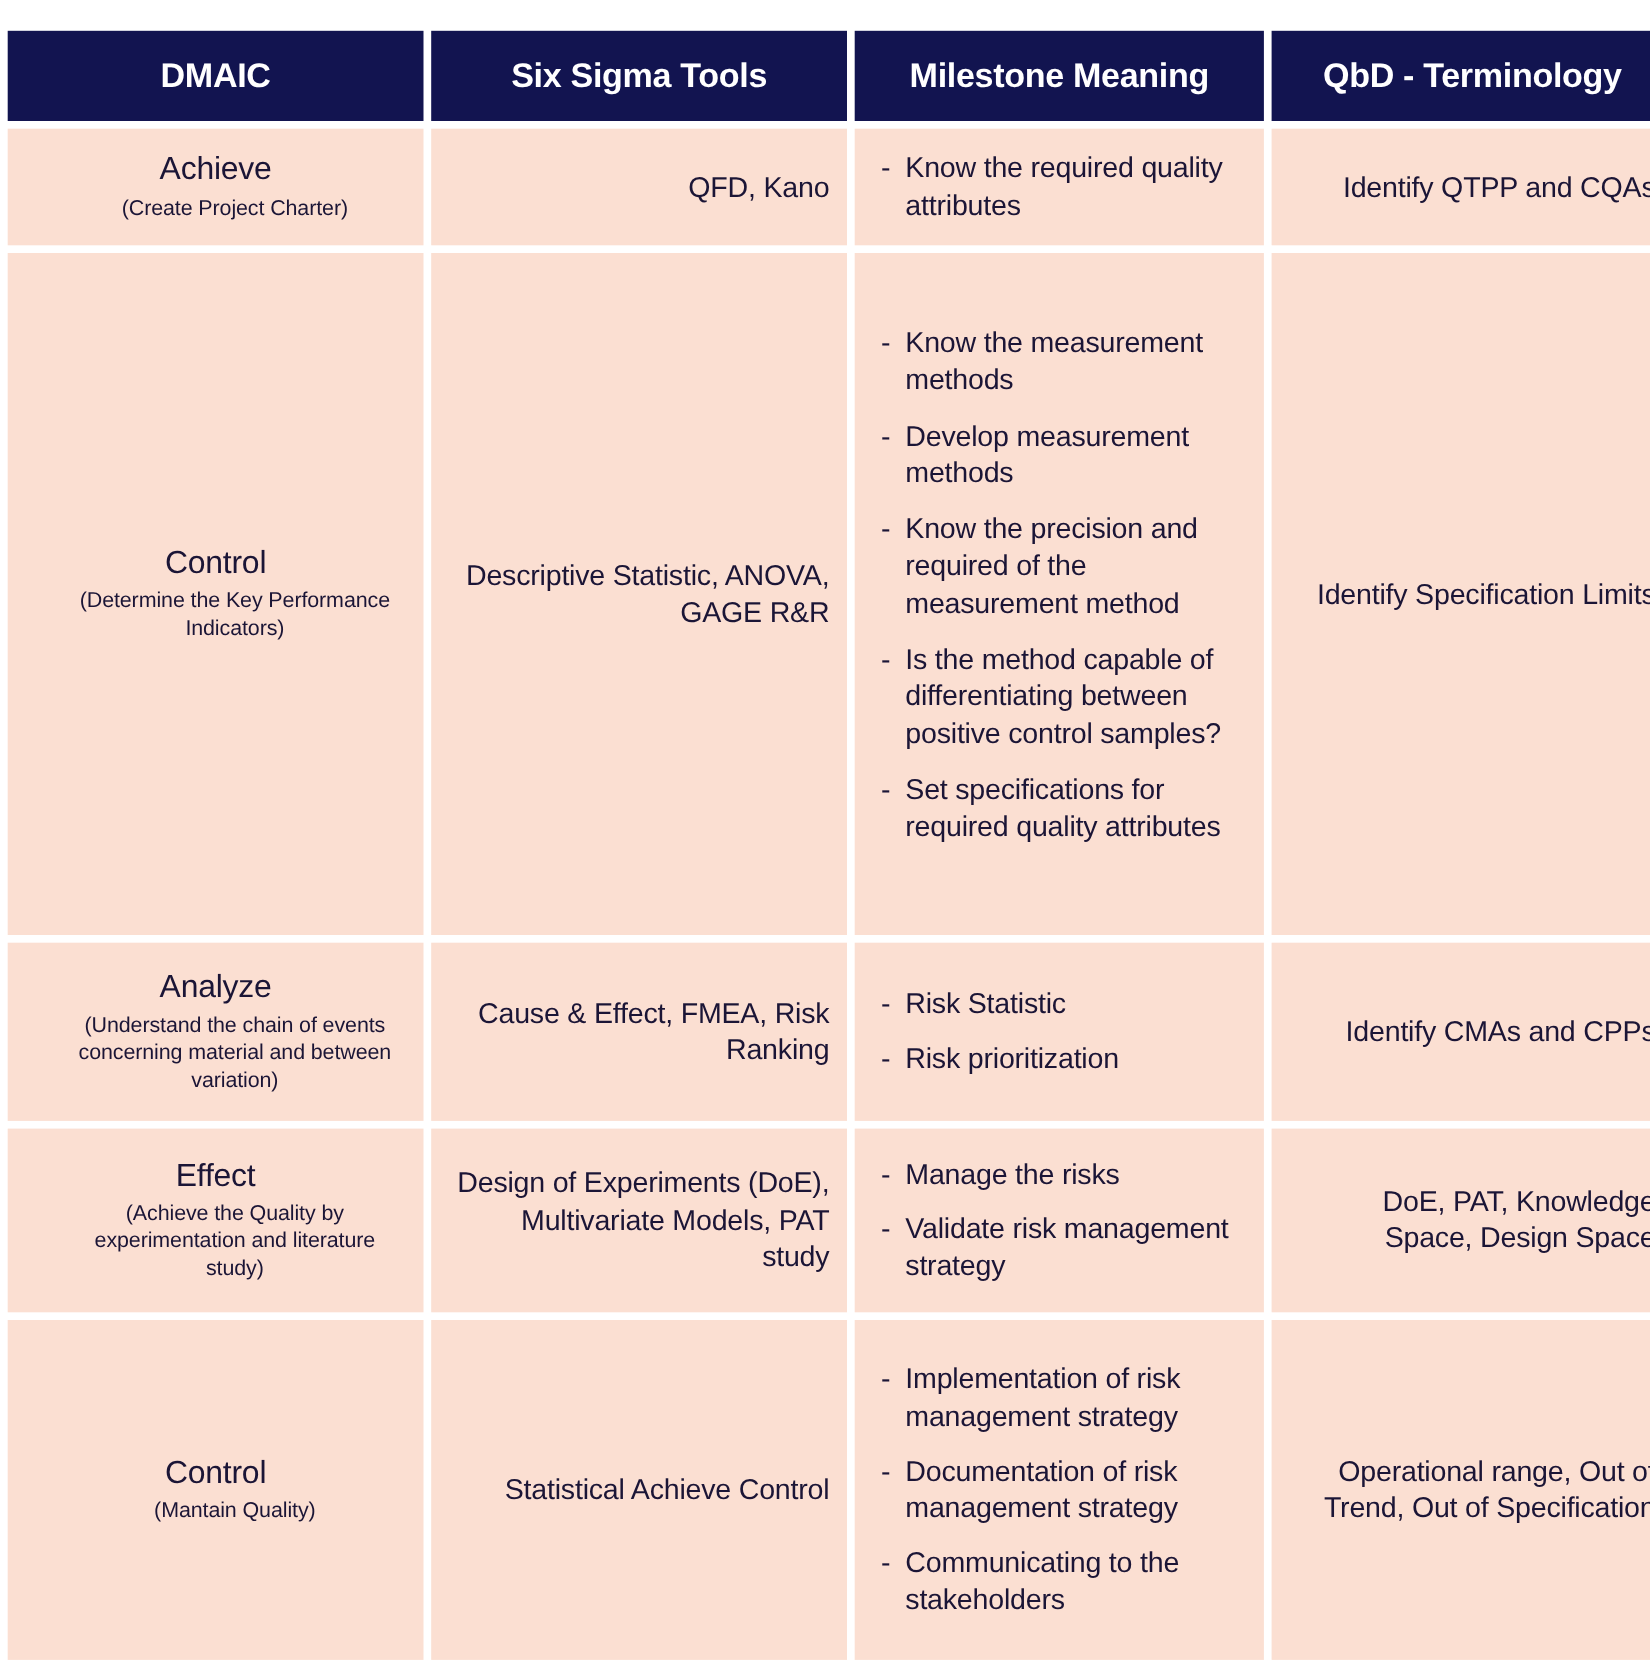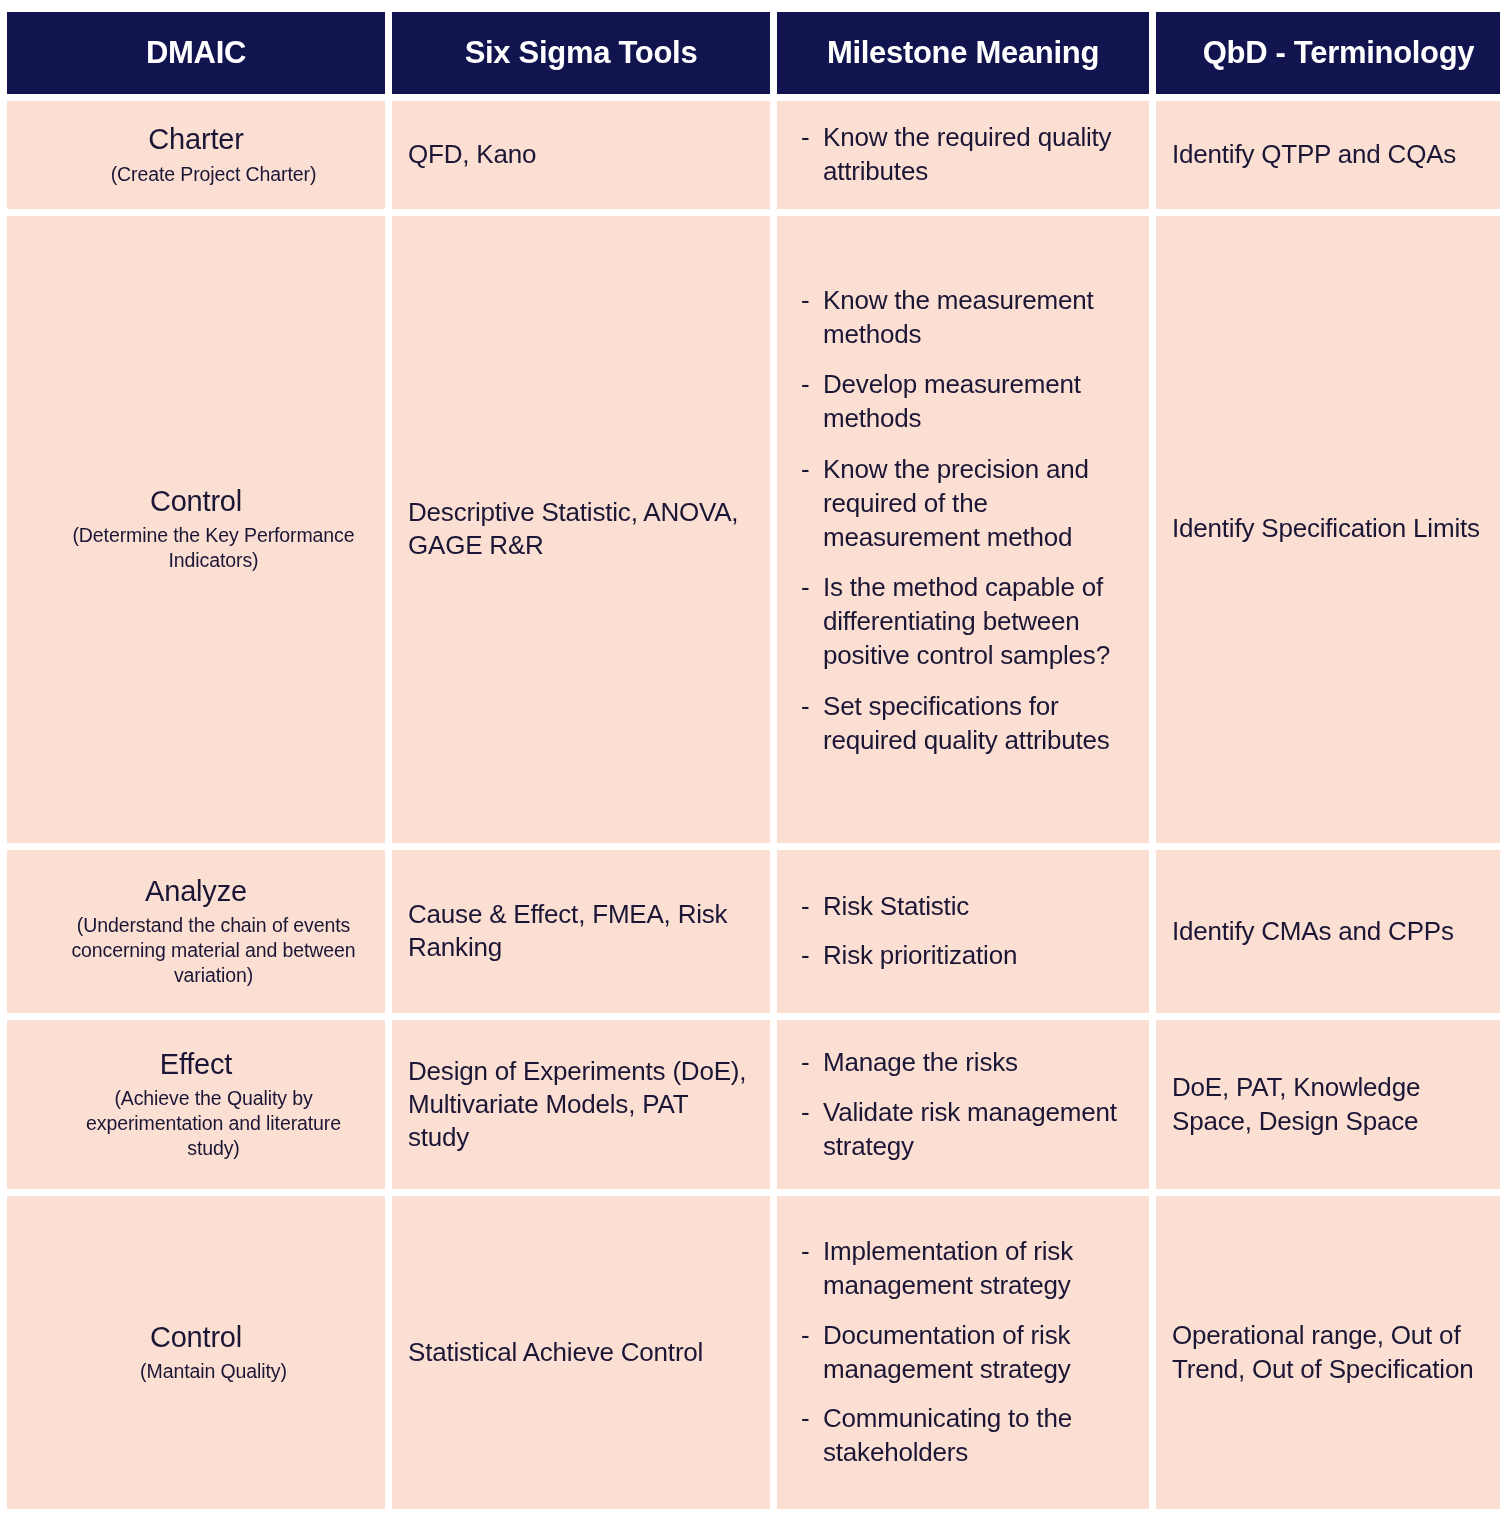--- a/index.html
+++ b/index.html
@@ -11,21 +11,21 @@
     width: 1500px;
     height: 1519px;
     font-family: "Liberation Sans", sans-serif;
     overflow: hidden;
   }
 
   .table-wrap {
     width: 1188px;
     height: 1519px;
     box-sizing: border-box;
-    padding: 5px 0 3px 0;
+    padding: 21px 0 3px 0;
     background: #ffffff;
   }
 
   .dmaic-table {
     width: 100%;
     height: 100%;
     border-collapse: separate;
     border-spacing: 7px 7px;
     table-layout: fixed;
   }
@@ -68,21 +68,21 @@
   .phase-note {
     display: block;
     font-size: 19.5px;
     line-height: 1.28;
     letter-spacing: -0.1px;
     margin-left: 35px;
   }
 
   
   .centered-text {
-    text-align: left;
+    text-align: right;
     font-size: 26px;
     line-height: 1.28;
     letter-spacing: -0.2px;
   }
 
   
   ul.bullets {
     list-style: none;
     margin: 0;
     padding: 0 0 0 2px;
@@ -121,21 +121,21 @@
         <th class="header-cell">DMAIC</th>
         <th class="header-cell">Six Sigma Tools</th>
         <th class="header-cell">Milestone Meaning</th>
         <th class="header-cell">QbD - Terminology</th>
       </tr>
     </thead>
     <tbody>
 
       <tr class="row-define">
         <td class="body-cell phase">
-          <span class="phase-name">Charter</span>
+          <span class="phase-name">Achieve</span>
           <span class="phase-note">(Create Project Charter)</span>
         </td>
         <td class="body-cell centered-text">QFD, Kano</td>
         <td class="body-cell milestone-cell">
           <ul class="bullets">
             <li><span class="dash">-</span><span>Know the required quality attributes</span></li>
           </ul>
         </td>
         <td class="body-cell centered-text">Identify QTPP and CQAs</td>
       </tr>

